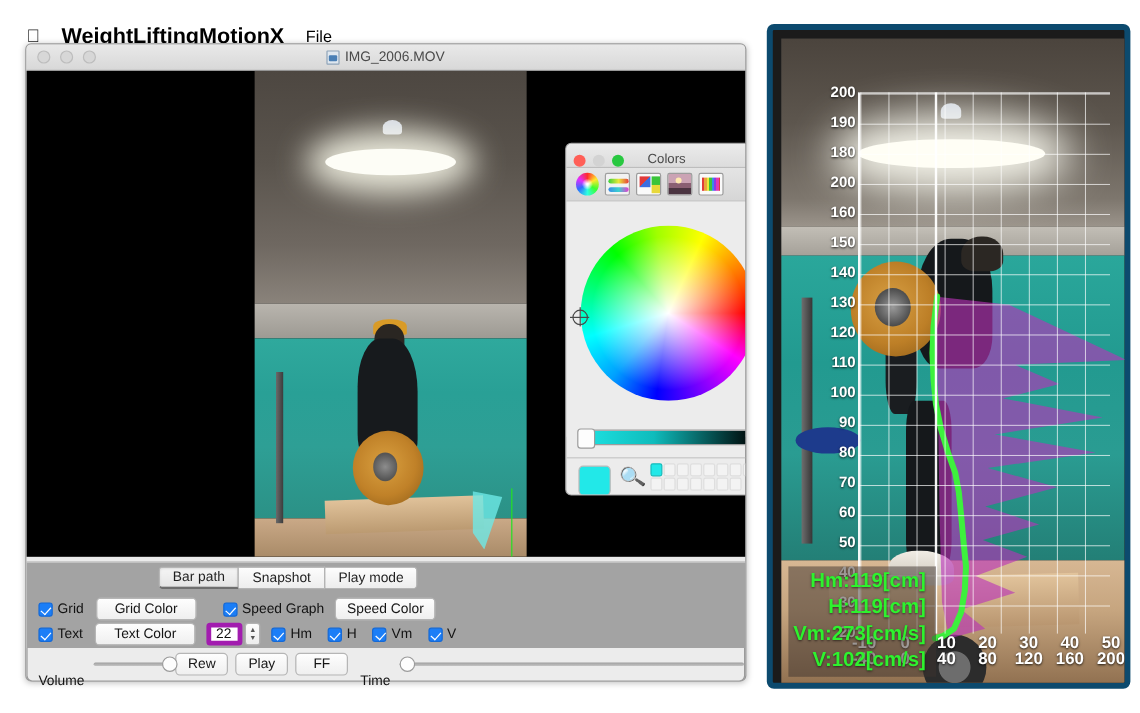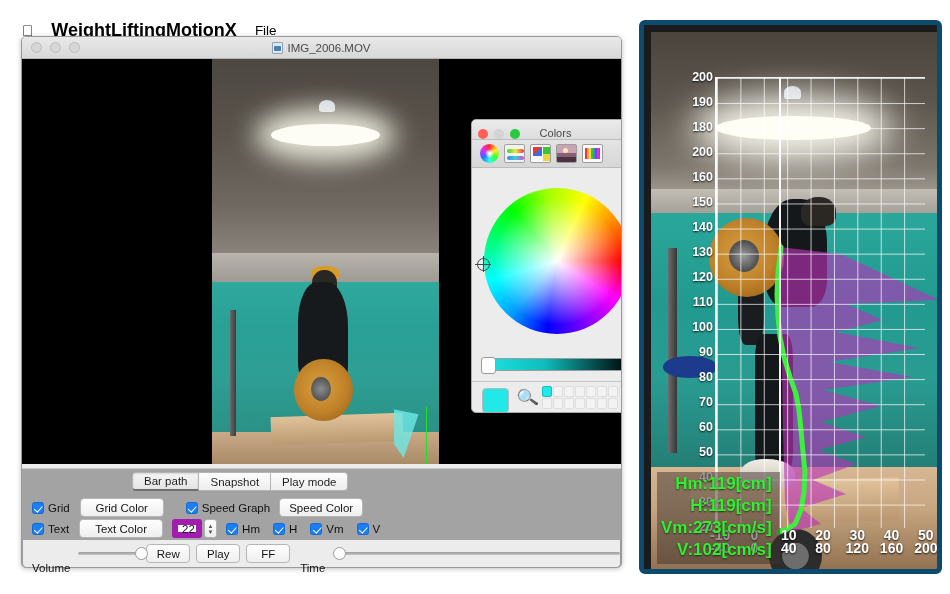--- a/index.html
+++ b/index.html
@@ -330,21 +330,21 @@
   }
   .btn.wide { min-width: 84px; }
   .btn.sm  { min-width: 44px; }
   .btn.make {
     background: linear-gradient(#fc4a38,#e8301c);
     color: #fff; min-width: 62px;
     border: 1px solid #b42313; box-shadow: 0 0 0 1.5px #8a1a0d inset;
   }
   .numfield {
     height: 19px; width: 30px; background: #fff;
-    border: 6px solid #a21caf; border-radius: 3px;
+    border: 4px solid #a21caf; border-radius: 3px;
     display: flex; align-items: center; padding-left: 4px;
     font-size: 11.5px; color: #111;
   }
   .numfield.w2 { width: 38px; }
   .stepper {
     width: 13px; height: 19px;
     background: linear-gradient(#fdfdfd,#ededed);
     border: 1px solid #b2b2b2; border-radius: 3px;
     display: flex; flex-direction: column;
     align-items: center; justify-content: center;

